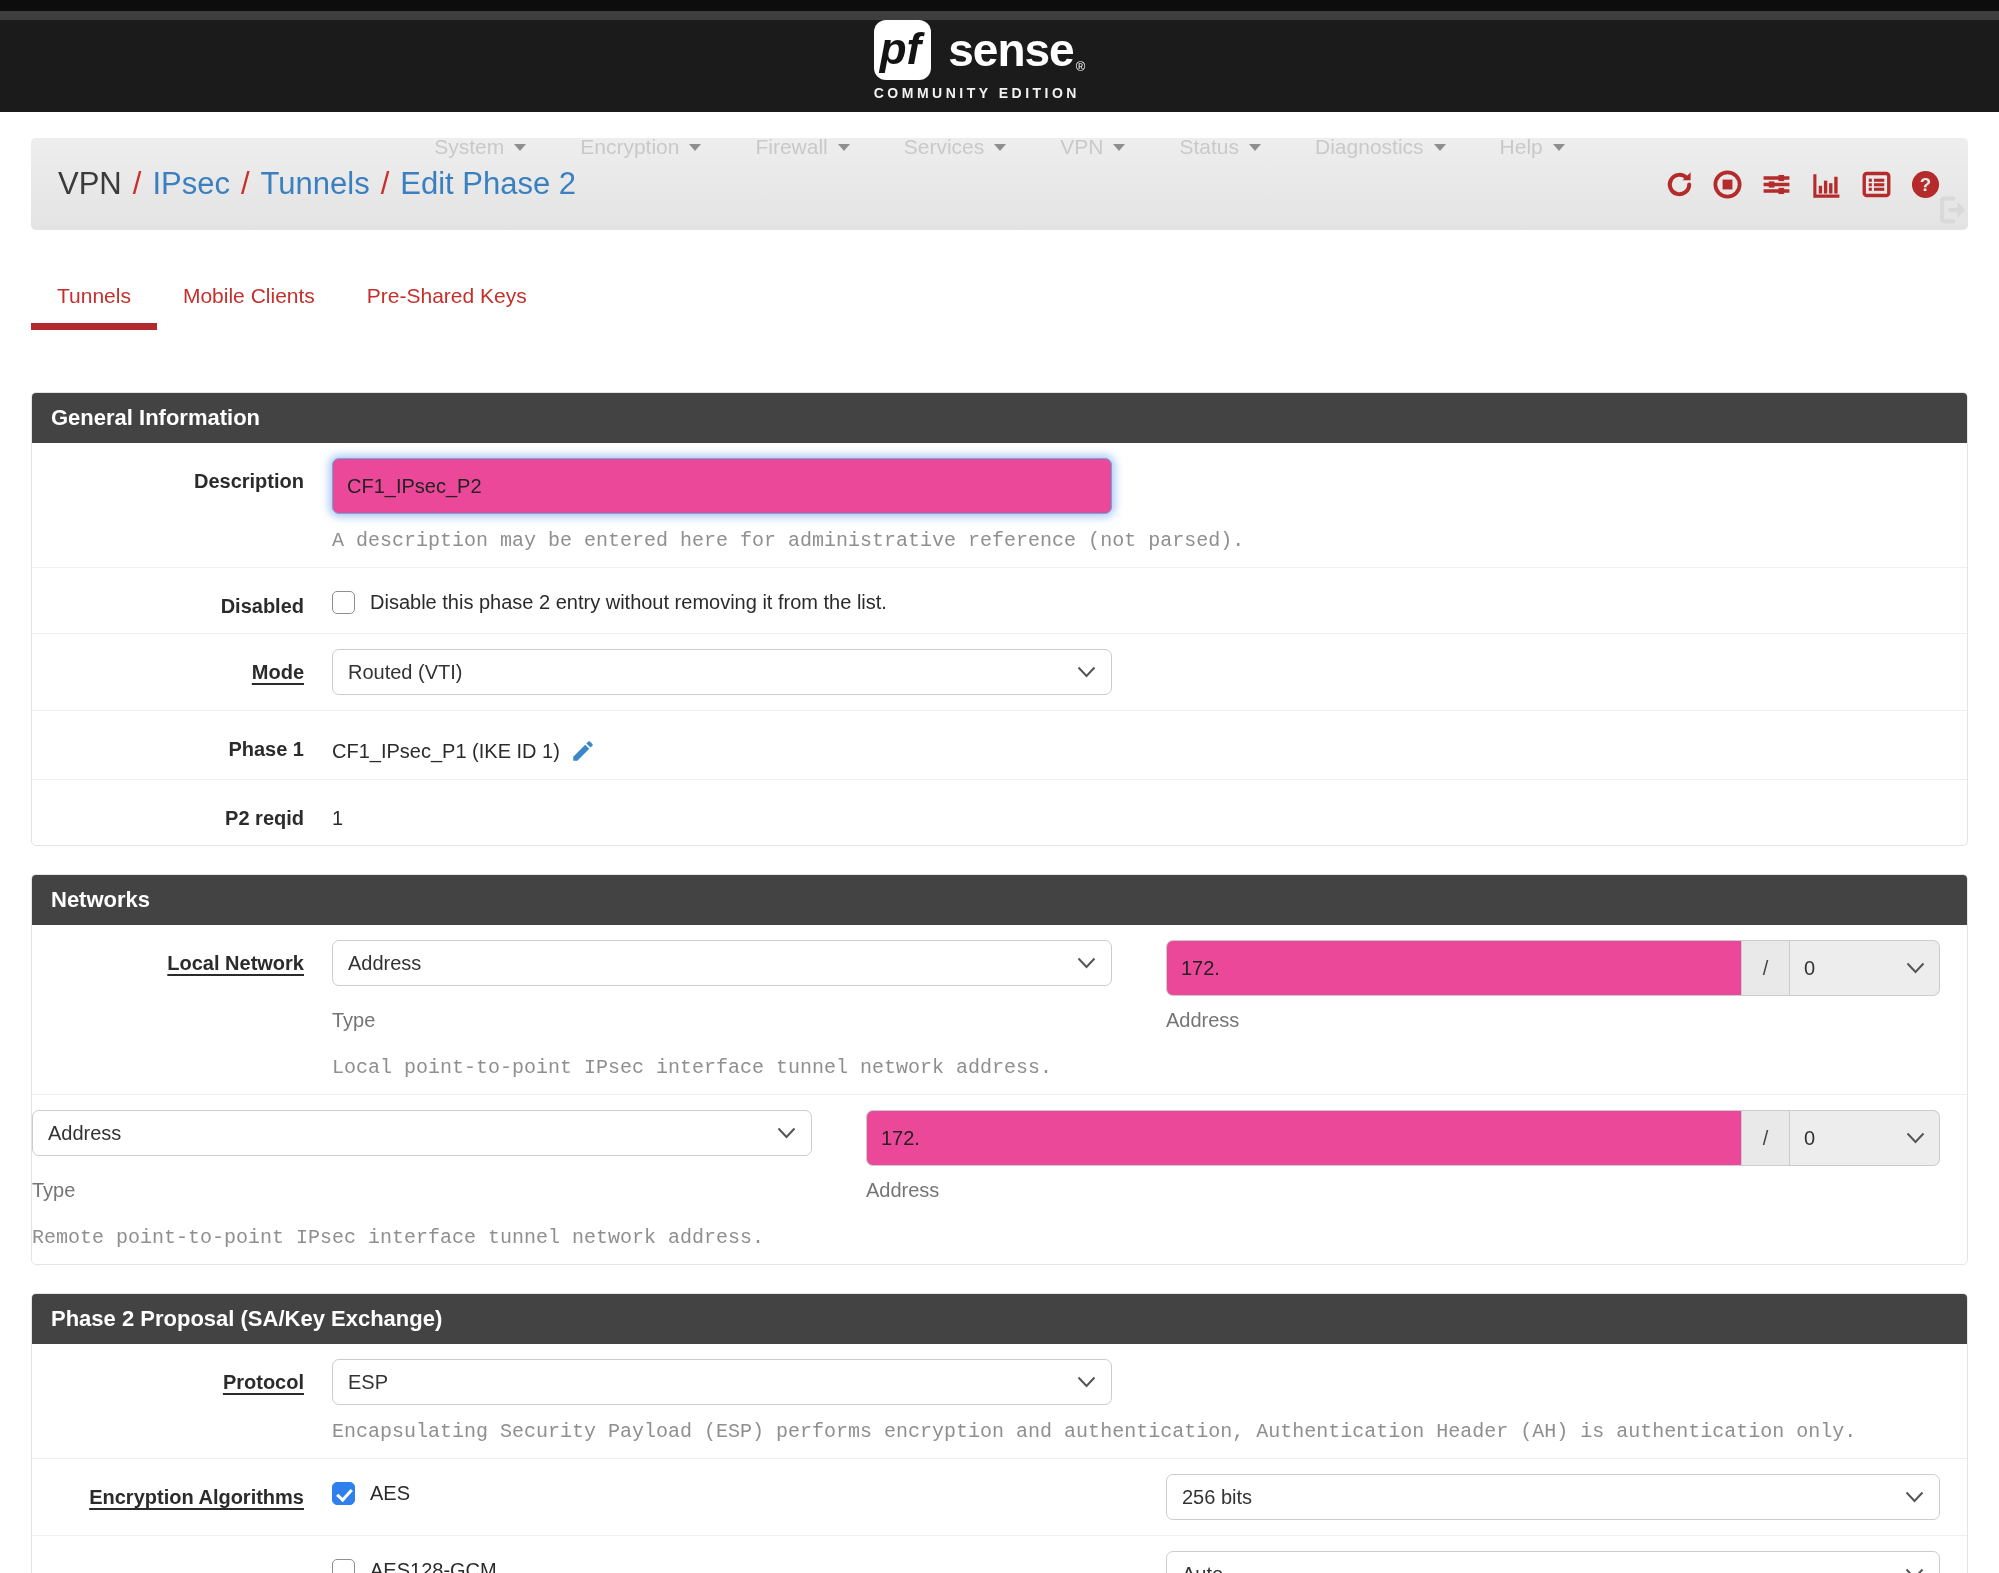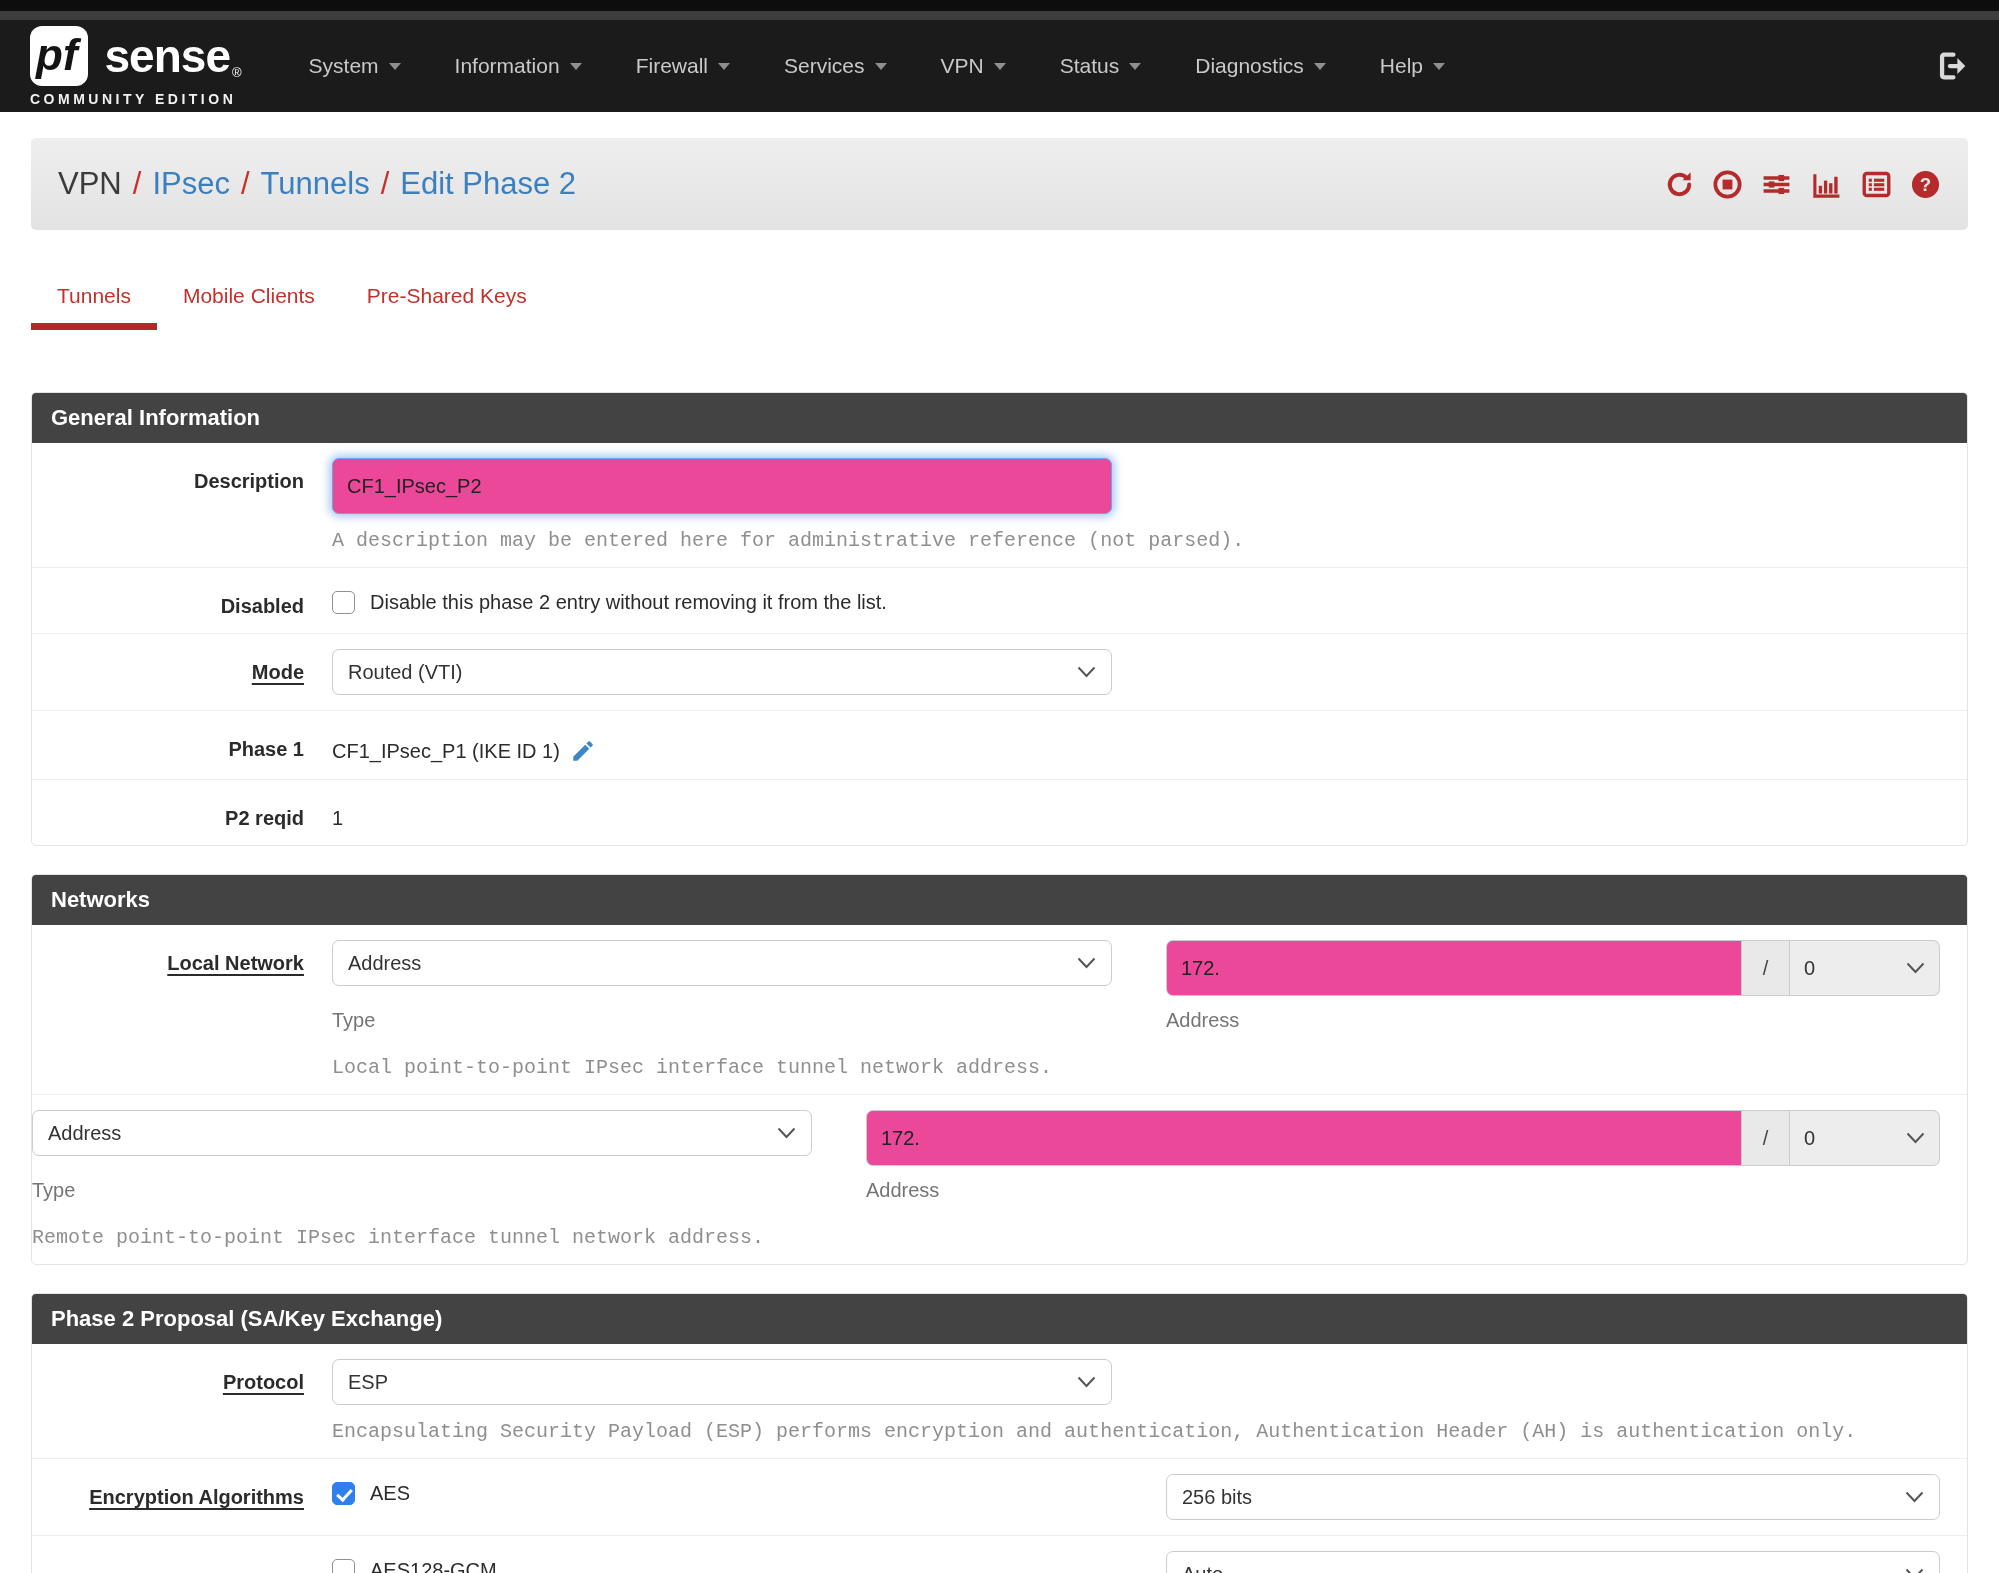--- a/index.html
+++ b/index.html
@@ -4,21 +4,21 @@
 <style>
   * { margin:0; padding:0; box-sizing:border-box; }
   html,body { width:1999px; }
   body {
     height:1573px; overflow:hidden; background:#ffffff;
     font-family:"Liberation Sans", sans-serif; color:#2b2b2b;
   }
   
   .strip1 { height:11px; background:#0d0d0d; }
   .strip2 { height:9px;  background:#3e3e3e; }
-  .navbar { height:92px; background:#1b1b1b; display:flex; align-items:center; padding:0 30px; }
+  .navbar { height:92px; background:#1b1b1b; display:flex; align-items:center; padding:0 30px;flex-direction:column; }
   .brand { display:flex; flex-direction:column; margin-right:40px; cursor:pointer; }
   .brand-row { display:flex; align-items:center; }
   .pf-box {
     background:#ffffff; color:#141414; font-style:italic; font-weight:bold;
     font-size:44px; line-height:54px; padding:2px 10px 4px 6px; border-radius:12px;
   }
   .sense { color:#ffffff; font-weight:bold; font-size:46px; letter-spacing:-1px; margin-left:17px; }
   .reg { color:#ffffff; font-size:13px; align-self:flex-end; margin:0 0 6px 2px; }
   .edition { color:#f2f2f2; font-size:14px; font-weight:bold; letter-spacing:3.5px; margin-top:5px; }
   .menu { display:flex; align-items:center; }
@@ -119,21 +119,21 @@
       <span class="reg">®</span>
     </div>
     <div class="edition">COMMUNITY EDITION</div>
   </div>
   <nav class="menu">
     <a class="menu-item">
         <span>System</span>
         <i class="caret"></i>
       </a>
     <a class="menu-item">
-        <span>Information</span>
+        <span>Encryption</span>
         <i class="caret"></i>
       </a>
     <a class="menu-item">
         <span>Firewall</span>
         <i class="caret"></i>
       </a>
     <a class="menu-item">
         <span>Services</span>
         <i class="caret"></i>
       </a>

